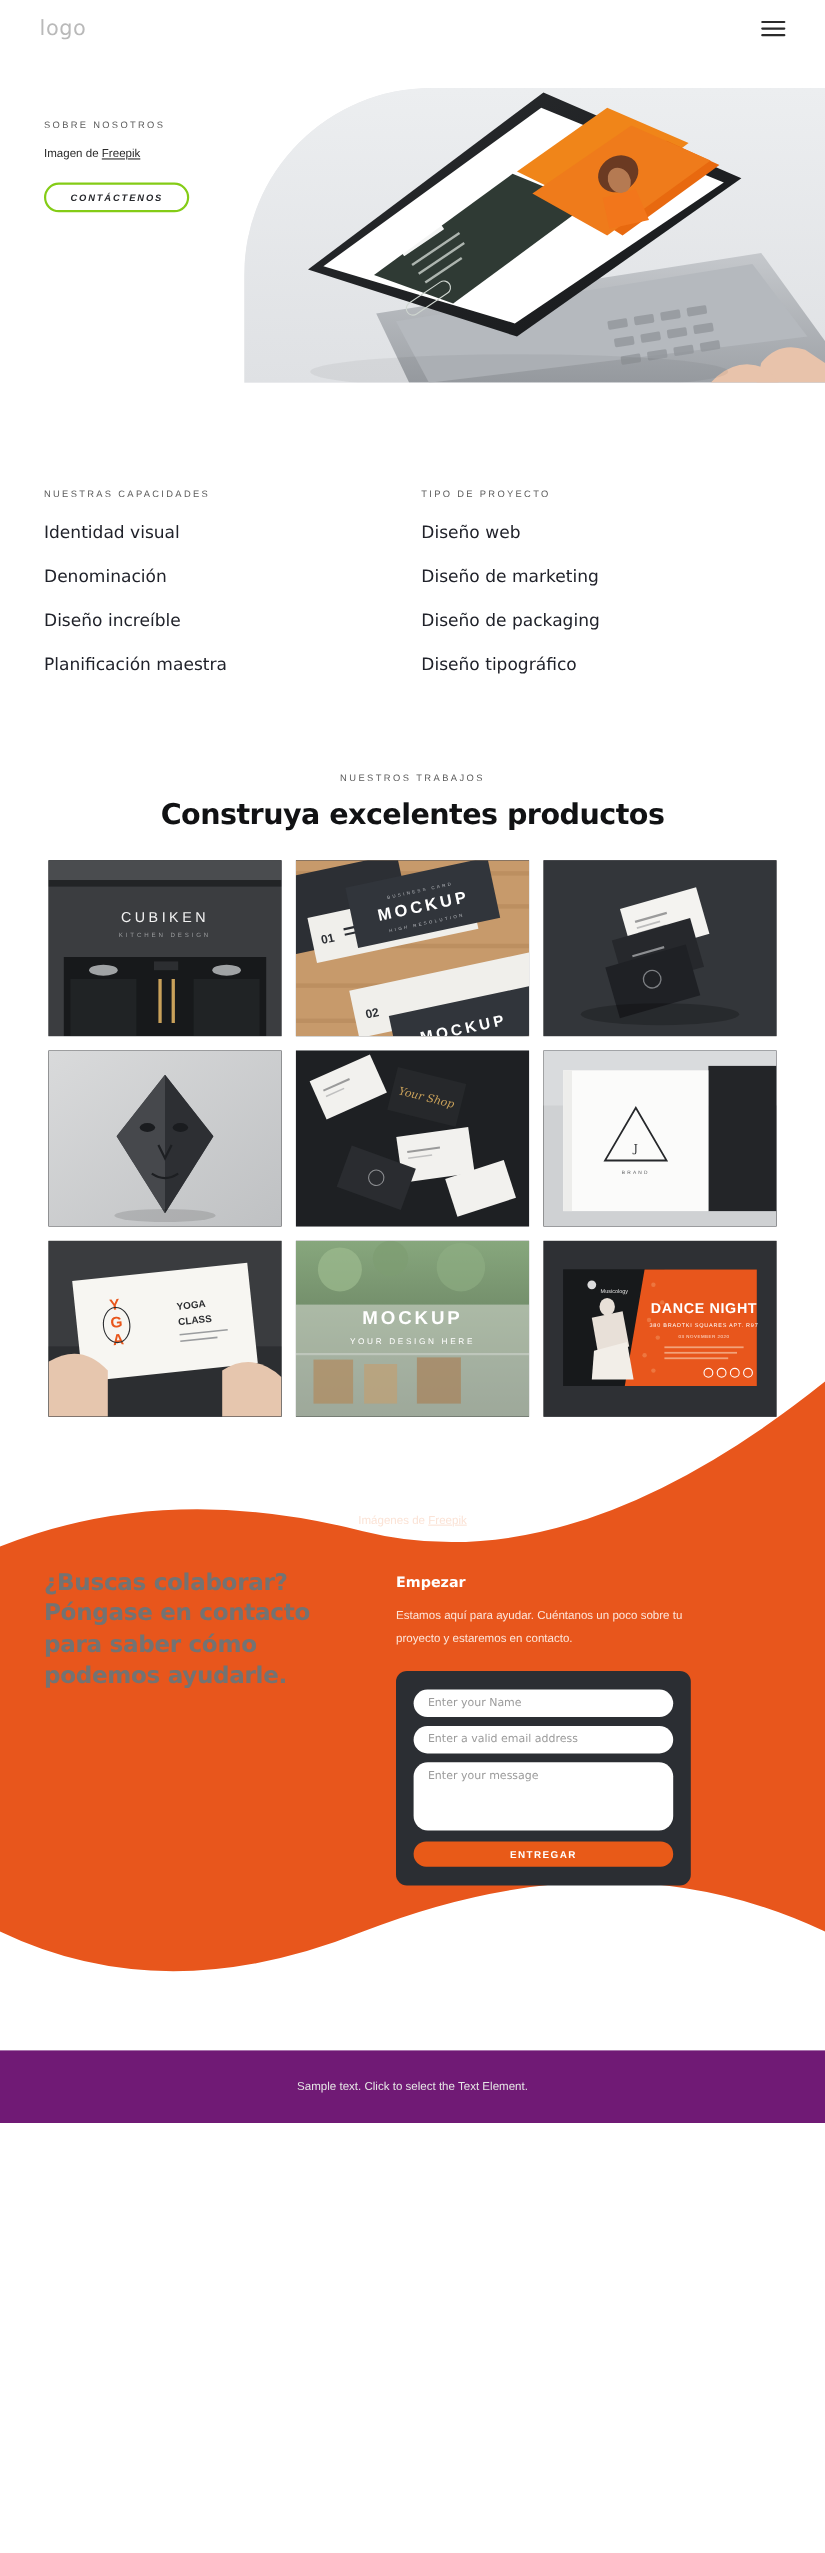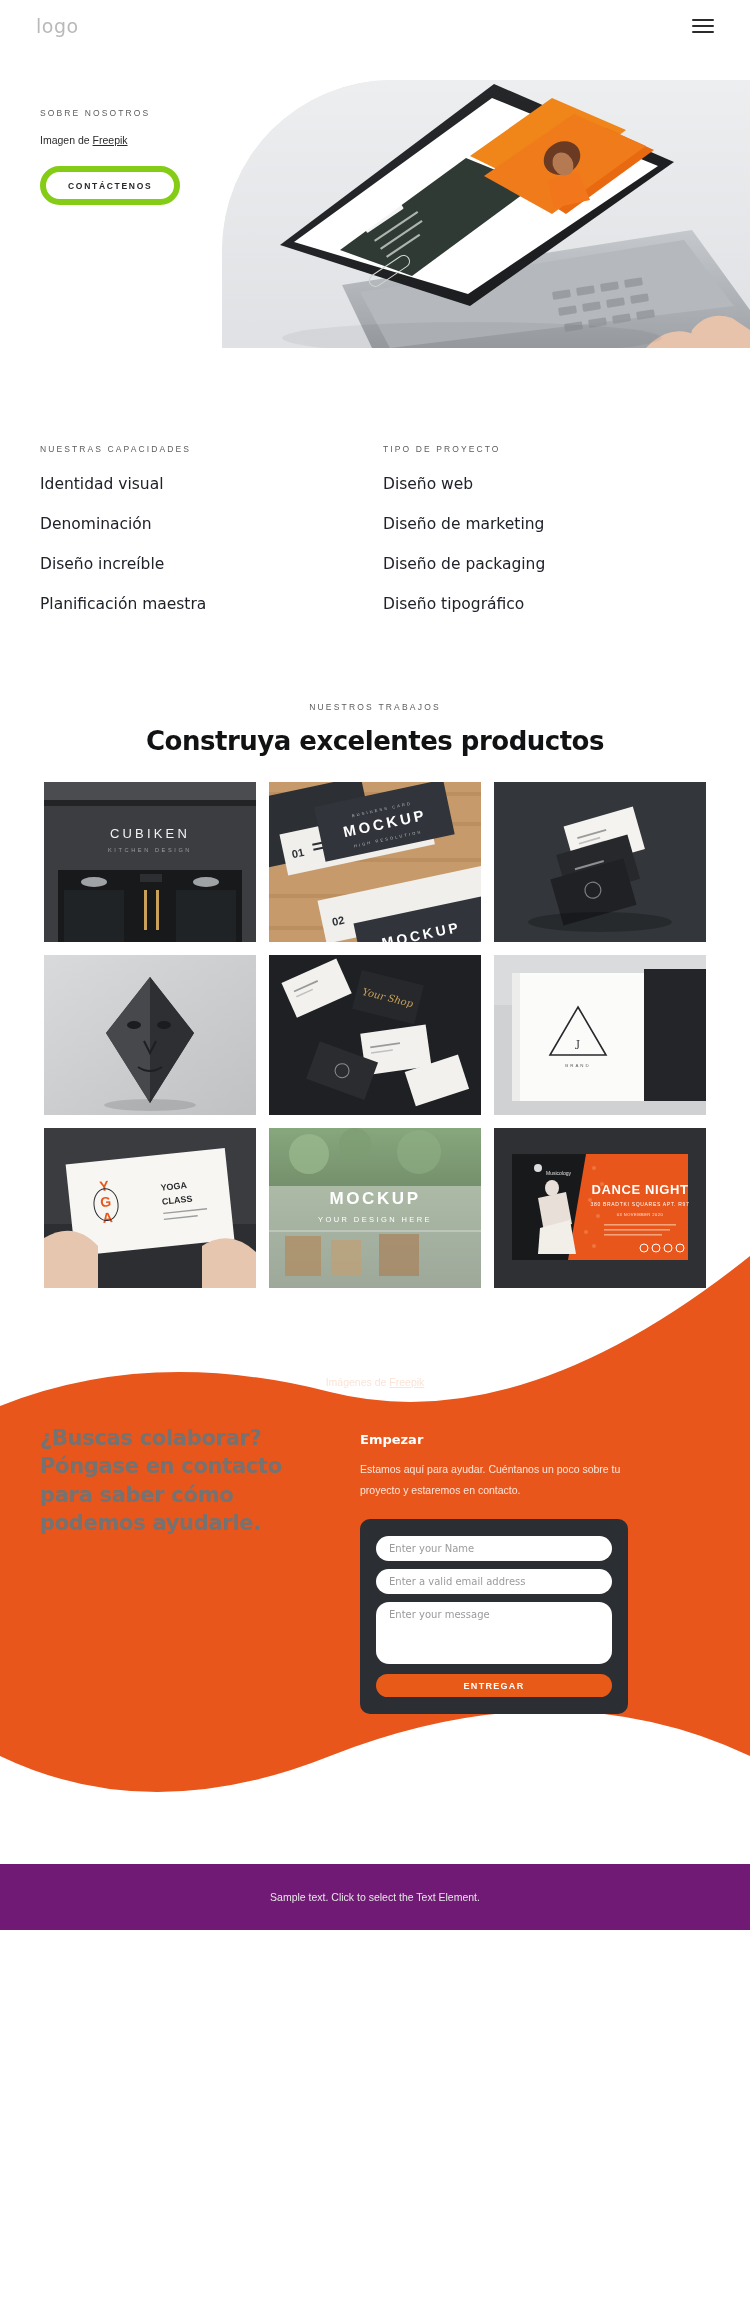--- a/index.html
+++ b/index.html
@@ -78,31 +78,32 @@
   .credit {
     margin-top: 16px;
     font-size: 10.5px;
     color: #2b2b2b;
   }
   .credit u { text-decoration: underline; cursor: pointer; }
   .btn-outline-dark {
     display: inline-flex;
     align-items: center; justify-content: center;
     margin-top: 20px;
-    height: 39px;
+    height: 27px;
     padding: 0 22px;
-    border: 6px solid #84cc16;
+    border: 2px solid #84cc16;
     border-radius: 20px;
     background: transparent;
     font-size: 8.5px;
     font-weight: 700;
     letter-spacing: 1.7px;
     color: #26282c;
     cursor: pointer;
     font-family: "Liberation Sans", sans-serif;
+    font-style: italic;
   }
 
   
   .caps {
     display: flex;
     padding: 88px 40px 0 40px;
     gap: 16px;
   }
   .caps-col { width: 50%; }
   .caps-col .eyebrow { margin-bottom: 10px; }

